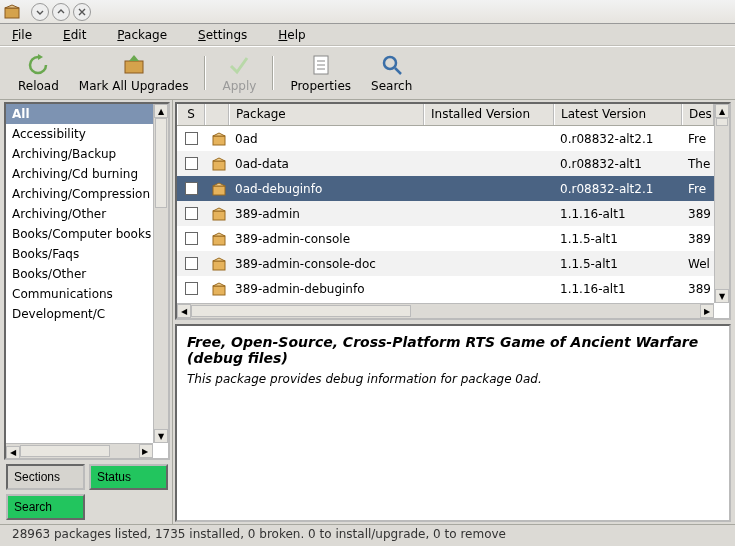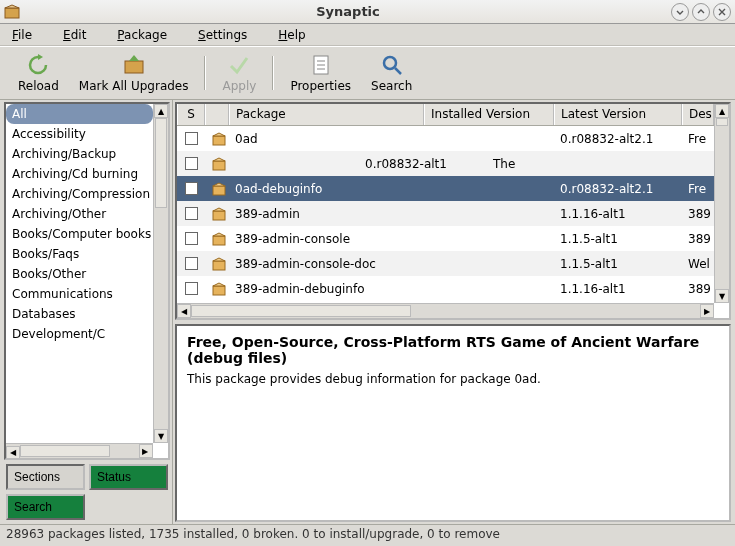--- a/index.html
+++ b/index.html
@@ -15,31 +15,31 @@
 .toolbtn { display: flex; flex-direction: column; align-items: center; justify-content: center; padding: 2px 10px; height: 48px; gap: 2px; }
 .toolbtn .icon { width: 24px; height: 24px; }
 .toolsepwrap { padding: 0 6px; }
 .toolsep { width: 0; height: 34px; border-left: 1px solid #a8a8a0; border-right: 1px solid #fff; }
 .disabled { color: #9a9a9a; }
 .main { display: flex; height: 424px; }
 .left { width: 173px; display: flex; flex-direction: column; border-right: 1px solid #a8a8a0; padding: 2px 2px 2px 4px; }
 .catlist { flex: 1; border: 2px inset #bbb; background: #fff; overflow: hidden; position: relative; }
 .catlist .inner { position: absolute; top:0; left:0; right:15px; bottom:15px; overflow: hidden; }
 .catitem { padding: 3px 6px; white-space: nowrap; overflow: hidden; text-overflow: clip; }
-.catitem.selected { background: #7d93b2; color: #fff; font-weight: normal; border-radius: 8px; }
+.catitem.selected { background: #7d93b2; color: #fff; font-weight: bold; }
 .catscroll-v { position: absolute; right:0; top:0; width:15px; bottom:15px; background:#dcdad5; border-left:1px solid #bbb; }
 .catscroll-v .arrow { height:14px; background:#e8e6e0; border:1px solid #bbb; display:flex; align-items:center; justify-content:center; font-size:8px; }
 .catscroll-v .thumb { position:absolute; top:14px; left:1px; right:1px; height:90px; background:#e8e6e0; border:1px solid #bbb; }
 .catscroll-v .arrow.down { position:absolute; bottom:0; left:0; right:0; }
 .catscroll-h { position:absolute; left:0; right:15px; bottom:0; height:15px; background:#dcdad5; border-top:1px solid #bbb; }
 .catscroll-h .arrow { width:14px; height:100%; background:#e8e6e0; border:1px solid #bbb; display:inline-flex; align-items:center; justify-content:center; font-size:8px; }
 .catscroll-h .thumb { position:absolute; left:14px; top:1px; bottom:1px; width:90px; background:#e8e6e0; border:1px solid #bbb; }
 .catscroll-h .arrow.right { position:absolute; right:0; top:0; }
 .btngrid { display: grid; grid-template-columns: 1fr 1fr; gap: 4px; padding: 4px 2px 2px 2px; }
-.btngrid button { height: 26px; background: #15803d; border: 2px outset #bbb; font-size: 12px; text-align: left; padding-left: 6px; }
+.btngrid button { height: 26px; background: #22c55e; border: 2px outset #bbb; font-size: 12px; text-align: left; padding-left: 6px; }
 .btngrid button.active { border: 2px inset #bbb; background:#d6d4cf; }
 .right { flex: 1; display: flex; flex-direction: column; padding: 2px 4px 2px 2px; }
 .tablewrap { border: 2px inset #bbb; background: #fff; height: 218px; position: relative; overflow: hidden; }
 .tablehead { display: flex; background: #e4e2dd; border-bottom: 1px solid #a8a8a0; height: 22px; position:absolute; top:0; left:0; right:15px; }
 .th { border-right: 1px solid #bbb; border-left:1px solid #fff; padding: 3px 6px; font-weight: normal; white-space: nowrap; overflow: hidden; background:#e4e2dd; }
 .col-s { width: 28px; text-align:center; }
 .col-i { width: 24px; }
 .col-p { flex: 1; }
 .col-iv { width: 130px; }
 .col-lv { width: 128px; }
@@ -53,37 +53,36 @@
 .checkbox { width: 13px; height: 13px; border: 1px solid #666; background: #fff; }
 .pkgicon { width:16px; height:16px; vertical-align:middle; margin-right:4px; display:inline-block; }
 .tblscroll-v { position:absolute; right:0; top:0; width:15px; bottom:15px; background:#dcdad5; border-left:1px solid #bbb; }
 .tblscroll-v .arrow { height:14px; background:#e8e6e0; border:1px solid #bbb; display:flex; align-items:center; justify-content:center; font-size:8px; }
 .tblscroll-v .thumb { position:absolute; top:14px; left:1px; right:1px; height:8px; background:#e8e6e0; border:1px solid #bbb; }
 .tblscroll-v .arrow.down { position:absolute; bottom:0; left:0; right:0; }
 .tblscroll-h { position:absolute; left:0; right:15px; bottom:0; height:15px; background:#dcdad5; border-top:1px solid #bbb; display:flex; }
 .tblscroll-h .arrow { width:14px; height:100%; background:#e8e6e0; border:1px solid #bbb; display:flex; align-items:center; justify-content:center; font-size:8px; }
 .tblscroll-h .track { flex:1; position:relative; }
 .tblscroll-h .thumb { position:absolute; left:0; top:1px; bottom:1px; width:220px; background:#e8e6e0; border:1px solid #bbb; }
-.descpanel { margin-top:4px; border: 2px inset #bbb; background:#fff; flex:1; padding:8px 10px; overflow:hidden; }
+.descpanel { margin-top:4px; border: 2px inset #bbb; background:#fff; flex:1; padding:8px 10px; overflow:hidden;font-style:italic; }
 .descpanel h3 { font-size: 14px; font-weight: bold; margin-bottom: 6px; }
 .descpanel p { font-size: 12px; }
-.statusbar { height: 20px; border-top: 1px solid #a8a8a0; padding: 2px 6px; font-size: 12px; background:#dcdad5; color:#333; }
+.statusbar { height: 20px; border-top: 1px solid #a8a8a0; padding: 2px 12px; font-size: 12px; background:#dcdad5; color:#333; }
 svg { display:block; }
 </style>
 </head>
 <body>
 
 <div class="titlebar">
   <span class="appicon">
     <svg viewBox="0 0 16 16">
         <rect x="1" y="4" width="14" height="10" fill="#d4a24c" stroke="#8a5a20"></rect>
         <polygon points="1,4 8,1 15,4" fill="#e8c890" stroke="#8a5a20"></polygon>
       </svg>
   </span>
-  <span class="title">Synaptic</span>
   <span class="winbtn">
     <svg width="8" height="8" viewBox="0 0 8 8">
         <path d="M1 3 L4 6 L7 3" fill="none" stroke="#555" stroke-width="1.4"></path>
       </svg>
   </span>
   <span class="winbtn">
     <svg width="8" height="8" viewBox="0 0 8 8">
         <path d="M1 5 L4 2 L7 5" fill="none" stroke="#555" stroke-width="1.4"></path>
       </svg>
   </span>
@@ -164,21 +163,20 @@
           <div class="catitem selected">All</div>
           <div class="catitem">Accessibility</div>
           <div class="catitem">Archiving/Backup</div>
           <div class="catitem">Archiving/Cd burning</div>
           <div class="catitem">Archiving/Compression</div>
           <div class="catitem">Archiving/Other</div>
           <div class="catitem">Books/Computer books</div>
           <div class="catitem">Books/Faqs</div>
           <div class="catitem">Books/Other</div>
           <div class="catitem">Communications</div>
-          <div class="catitem">Databases</div>
           <div class="catitem">Development/C</div>
         </div>
       <div class="catscroll-v">
         <div class="arrow">▲</div>
         <div class="thumb"></div>
         <div class="arrow down">▼</div>
       </div>
       <div class="catscroll-h">
         <div class="arrow">◀</div>
         <div class="thumb"></div>
@@ -217,20 +215,21 @@
             <div class="cell col-d">Fre</div>
           </div>
           <div class="row">
             <div class="cell col-s">
               <span class="checkbox"></span>
             </div>
             <div class="cell col-i"><span class="pkgicon"><svg viewBox="0 0 16 16">
                   <rect x="2" y="5" width="12" height="9" fill="#e6b35c" stroke="#9a6b20"></rect>
                   <polygon points="2,5 8,2 14,5" fill="#f2d090" stroke="#9a6b20"></polygon>
                 </svg></span></div>
+            <div class="cell col-p">0ad-data</div>
             <div class="cell col-iv"></div>
             <div class="cell col-lv">0.r08832-alt1</div>
             <div class="cell col-d">The</div>
           </div>
           <div class="row selected">
             <div class="cell col-s">
               <span class="checkbox"></span>
             </div>
             <div class="cell col-i"><span class="pkgicon"><svg viewBox="0 0 16 16">
                   <rect x="2" y="5" width="12" height="9" fill="#e6b35c" stroke="#9a6b20"></rect>

